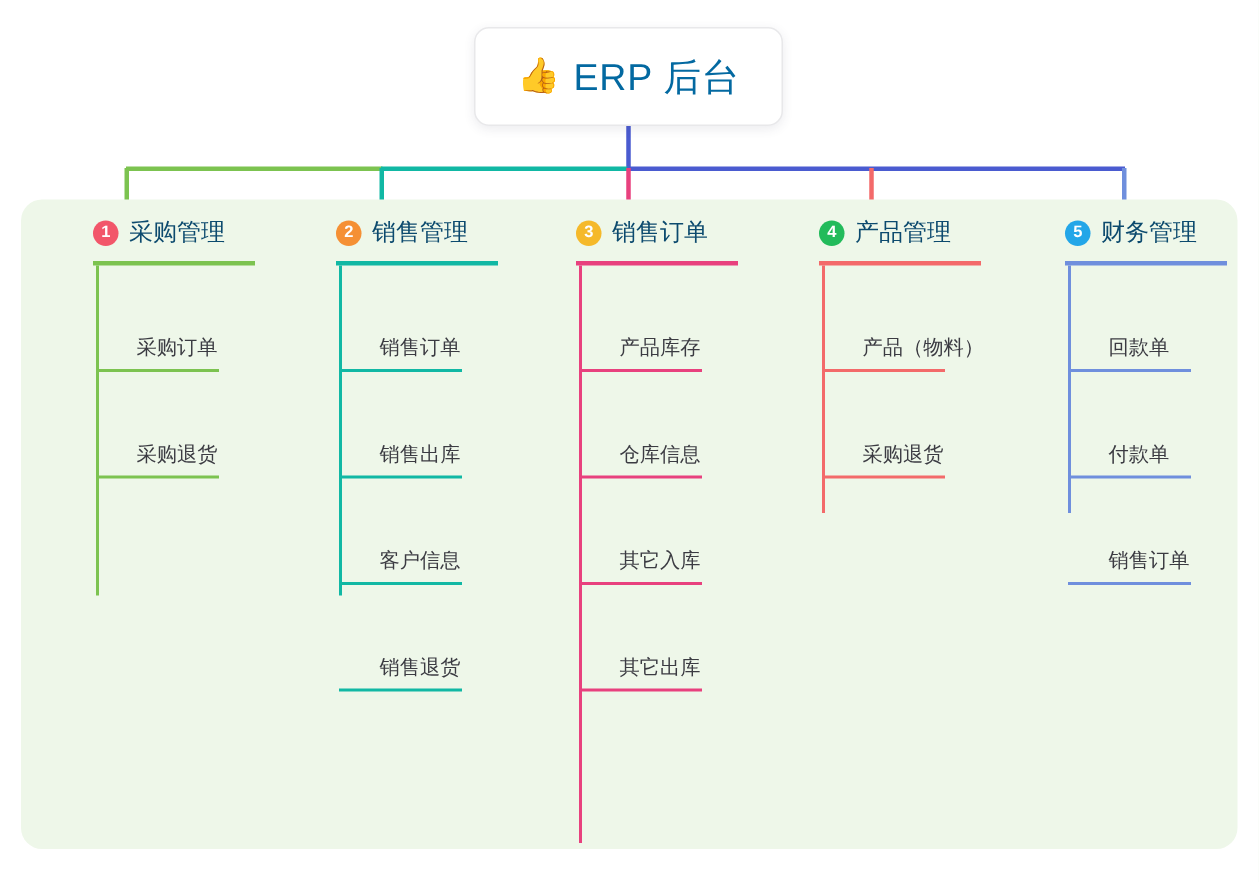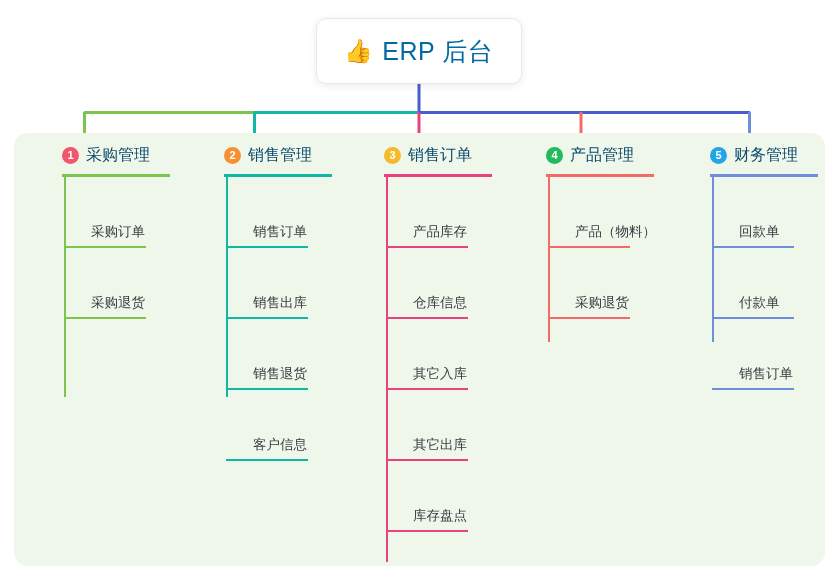--- a/index.html
+++ b/index.html
@@ -190,25 +190,25 @@
         <div class="stem" style="background: rgb(17, 184, 164); height: 220px;"></div>
         <div class="item">
           <span class="item-label">销售订单</span>
           <div class="item-rule" style="background: rgb(17, 184, 164);"></div>
         </div>
         <div class="item">
           <span class="item-label">销售出库</span>
           <div class="item-rule" style="background: rgb(17, 184, 164);"></div>
         </div>
         <div class="item">
+          <span class="item-label">客户信息</span>
+          <div class="item-rule" style="background: rgb(17, 184, 164);"></div>
+        </div>
+        <div class="item">
           <span class="item-label">销售退货</span>
-          <div class="item-rule" style="background: rgb(17, 184, 164);"></div>
-        </div>
-        <div class="item">
-          <span class="item-label">客户信息</span>
           <div class="item-rule" style="background: rgb(17, 184, 164);"></div>
         </div>
       </div>
     </div>
     <div class="column" style="left: 346px;">
       <div class="col-head">
         <span class="badge" style="background: rgb(245, 185, 42);">3</span>
         <span class="head-label">销售订单</span>
         <div class="head-rule" style="background: rgb(232, 65, 126);"></div>
       </div>
@@ -223,24 +223,20 @@
           <div class="item-rule" style="background: rgb(232, 65, 126);"></div>
         </div>
         <div class="item">
           <span class="item-label">其它入库</span>
           <div class="item-rule" style="background: rgb(232, 65, 126);"></div>
         </div>
         <div class="item">
           <span class="item-label">其它出库</span>
           <div class="item-rule" style="background: rgb(232, 65, 126);"></div>
         </div>
-        <div class="item">
-          <span class="item-label">库存盘点</span>
-          <div class="item-rule" style="background: rgb(232, 65, 126);"></div>
-        </div>
       </div>
     </div>
     <div class="column" style="left: 508px;">
       <div class="col-head">
         <span class="badge" style="background: rgb(34, 187, 91);">4</span>
         <span class="head-label">产品管理</span>
         <div class="head-rule" style="background: rgb(243, 106, 106);"></div>
       </div>
       <div class="col-items">
         <div class="stem" style="background: rgb(243, 106, 106); height: 165px;"></div>

